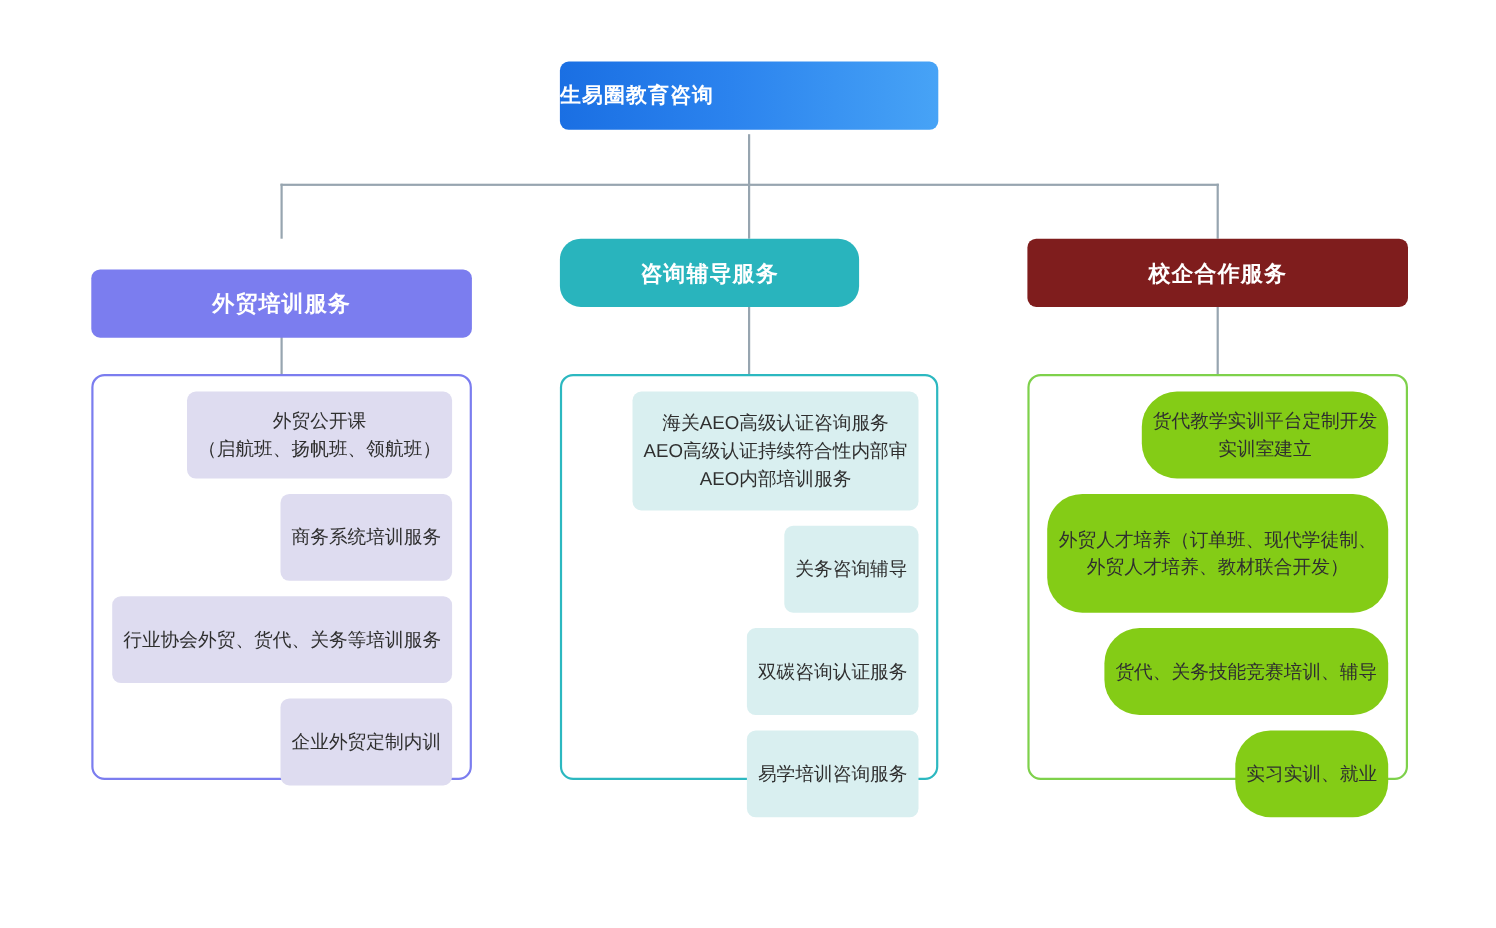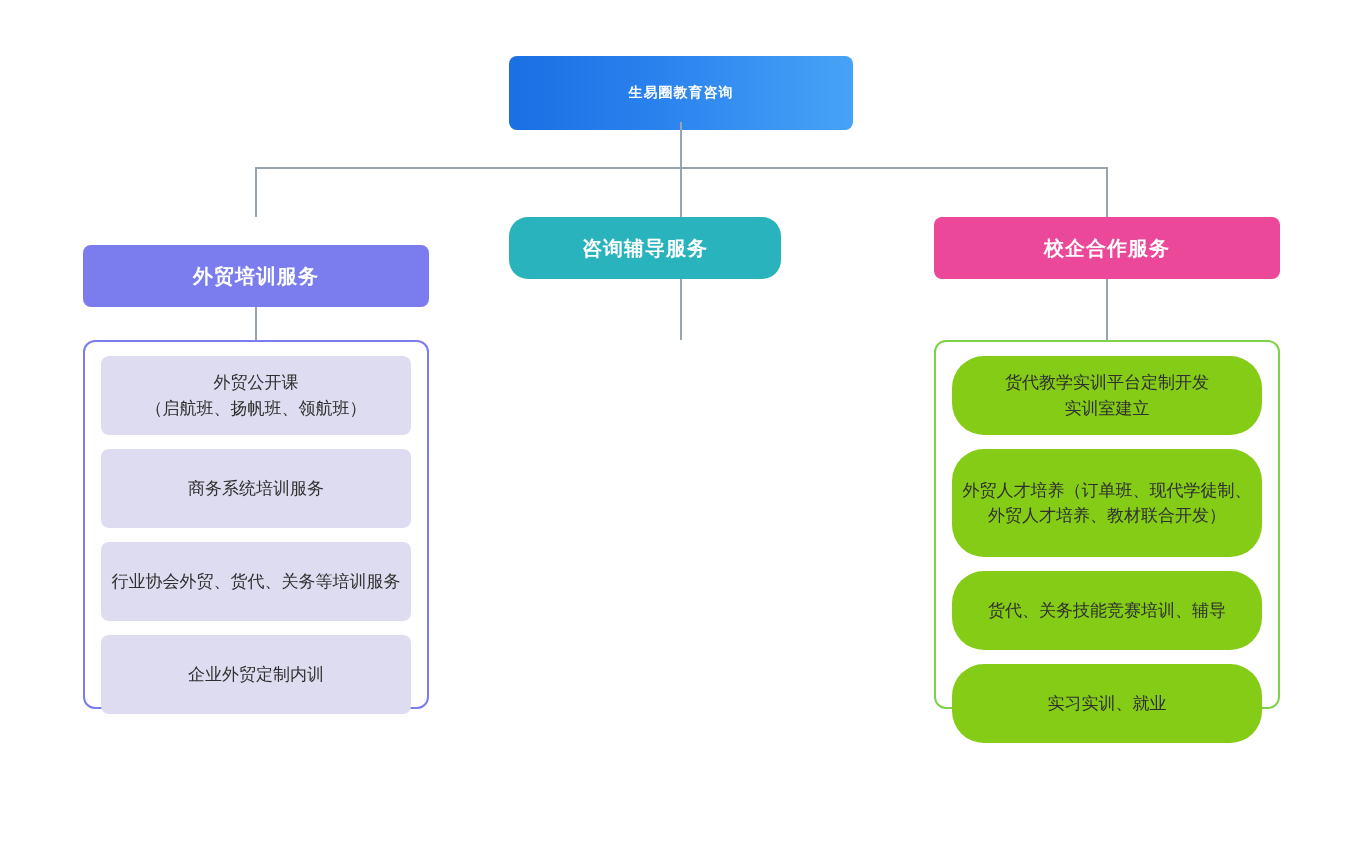--- a/index.html
+++ b/index.html
@@ -21,27 +21,27 @@
     width: 1360px;
     height: 844px;
   }
 
   
   .root-node {
     position: absolute;
     left: 509px;
     top: 56px;
     width: 344px;
-    height: 74px;
+    height: 62px;
     border-radius: 8px;
     display: flex;
     align-items: center;
-    justify-content: center;
+    justify-content: flex-start;
     color: #ffffff;
-    font-size: 14px;
+    font-size: 19px;
     font-weight: bold;
     letter-spacing: 1px;
     background: linear-gradient(90deg, #1a6fe3 0%, #2b83ee 45%, #47a3f6 100%);
   }
 
   
   .conn {
     position: absolute;
     background: #97a5b0;
   }
@@ -57,34 +57,35 @@
     align-items: center;
     justify-content: center;
     color: #ffffff;
     font-size: 20px;
     font-weight: bold;
     letter-spacing: 1px;
     top: 217px;
   }
   .branch-header.purple { background: #7b7def; margin-top: 28px; }
   .branch-header.teal   { background: #29b4bd; }
-  .branch-header.green  { background: #ec4899; }
+  .branch-header.green  { background: #7f1d1d; }
 
   
   .branch-box {
     position: absolute;
     top: 340px;
     height: 369px;
     border-radius: 12px;
     box-sizing: border-box;
     border: 2px solid #7b7def;
     background: #ffffff;
     padding: 14px 16px;
     display: flex;
     flex-direction: column;
+    align-items: flex-end;
   }
   .branch-box.purple { border-color: #7b7def; }
   .branch-box.teal   { border-color: #2cb8c0; }
   .branch-box.green  { border-color: #7ed14b; }
 
   
   .item {
     border-radius: 8px;
     display: flex;
     align-items: center;
@@ -142,20 +143,28 @@
   </div>
 
   <div id="col-0" class="branch-box purple">
     <div class="item" style="flex:0 0 79px; margin-bottom:14px;">外贸公开课
 （启航班、扬帆班、领航班）</div>
     <div class="item" style="flex:0 0 79px; margin-bottom:14px;">商务系统培训服务</div>
     <div class="item" style="flex:0 0 79px; margin-bottom:14px;">行业协会外贸、货代、关务等培训服务</div>
     <div class="item" style="flex:0 0 79px;">企业外贸定制内训</div>
   </div>
 
+  <div id="col-1" class="branch-box teal">
+    <div class="item" style="flex:0 0 108px; margin-bottom:14px;">海关AEO高级认证咨询服务
+AEO高级认证持续符合性内部审
+AEO内部培训服务</div>
+    <div class="item" style="flex:0 0 79px; margin-bottom:14px;">关务咨询辅导</div>
+    <div class="item" style="flex:0 0 79px; margin-bottom:14px;">双碳咨询认证服务</div>
+    <div class="item" style="flex:0 0 79px;">易学培训咨询服务</div>
+  </div>
 
   <div id="col-2" class="branch-box green">
     <div class="item" style="flex:0 0 79px; margin-bottom:14px;">货代教学实训平台定制开发
 实训室建立</div>
     <div class="item" style="flex:0 0 108px; margin-bottom:14px;">外贸人才培养（订单班、现代学徒制、外贸人才培养、教材联合开发）</div>
     <div class="item" style="flex:0 0 79px; margin-bottom:14px;">货代、关务技能竞赛培训、辅导</div>
     <div class="item" style="flex:0 0 79px;">实习实训、就业</div>
   </div>
 
 </div>

